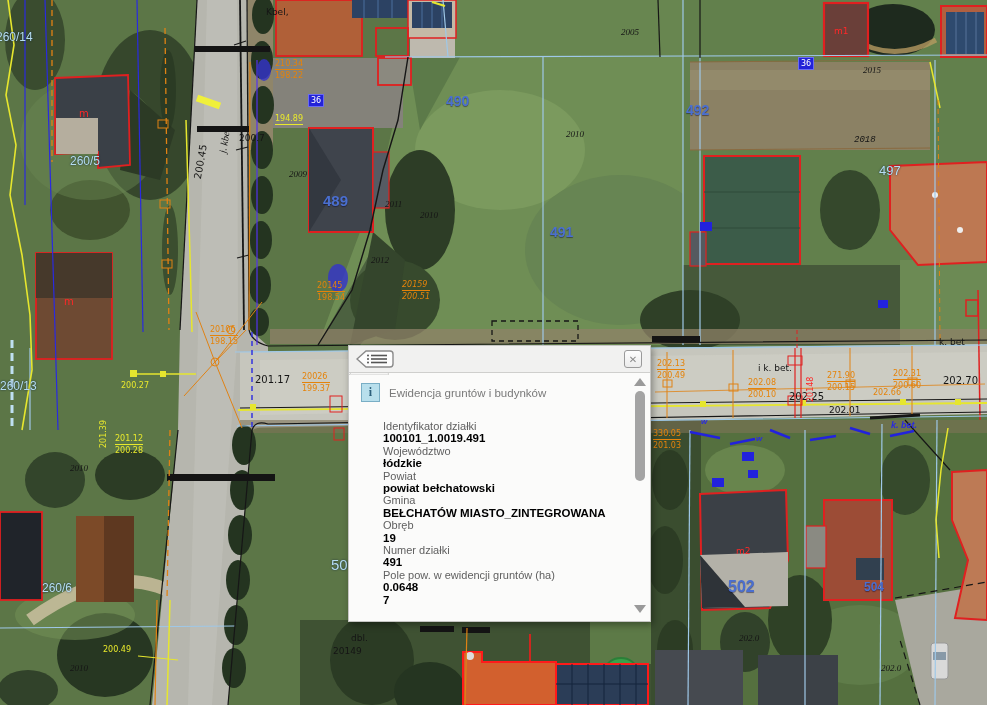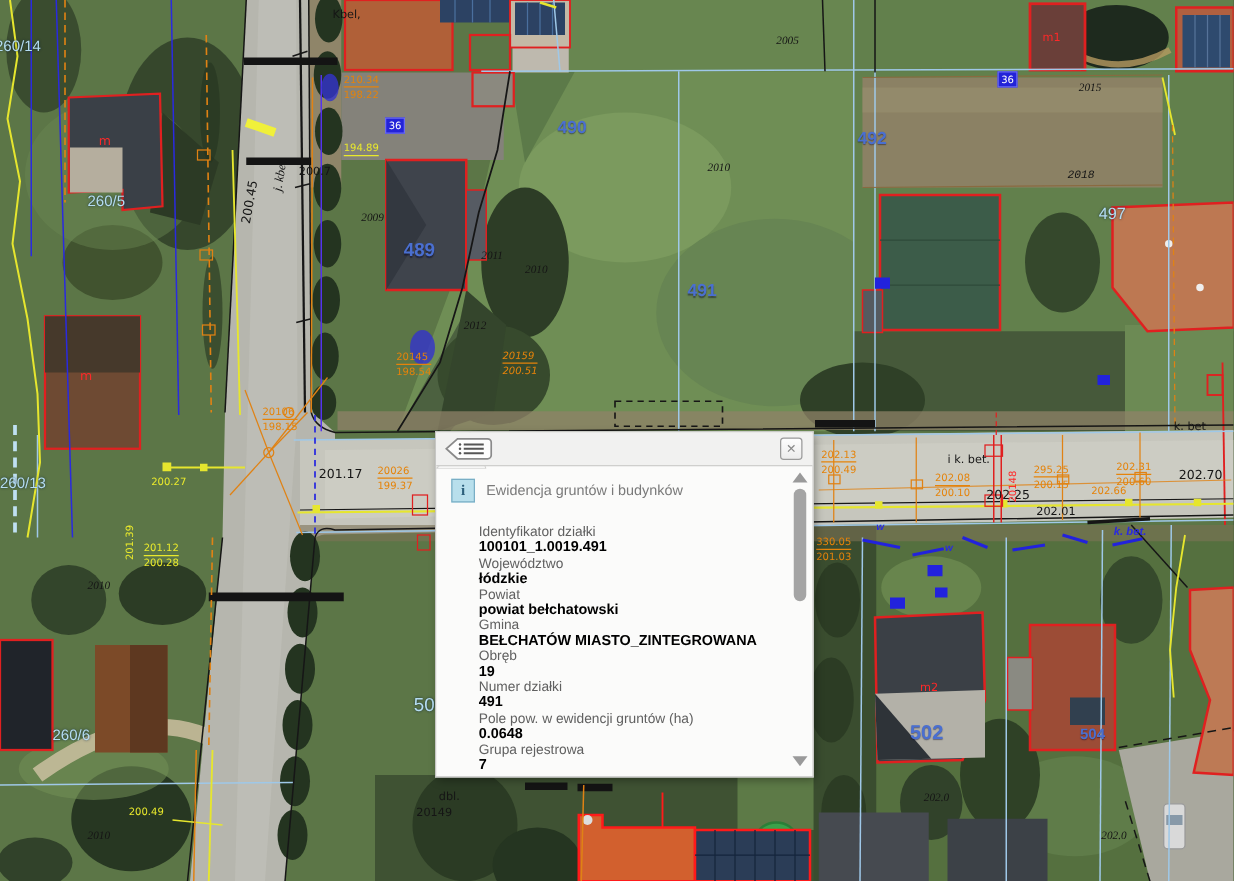--- a/index.html
+++ b/index.html
@@ -419,21 +419,21 @@
       </div>
       <div class="map-label lab-org" style="left: 657px; top: 359px;">
         <span class="pair-top">202.13</span>
         <span class="pair-bot">200.49</span>
       </div>
       <div class="map-label lab-org" style="left: 728px; top: 378px; padding-left: 20px;">
         <span class="pair-top">202.08</span>
         <span class="pair-bot">200.10</span>
       </div>
       <div class="map-label lab-org" style="left: 827px; top: 371px;">
-        <span class="pair-top">295.25</span>
+        <span class="pair-top">271.90</span>
         <span class="pair-bot">200.15</span>
       </div>
       <div class="map-label lab-org" style="left: 893px; top: 369px;">
         <span class="pair-top">202.31</span>
         <span class="pair-bot">200.60</span>
       </div>
       <div class="map-label lab-org" style="left: 653px; top: 429px;">
         <span class="pair-top">330.05</span>
         <span class="pair-bot">201.03</span>
       </div>
@@ -495,21 +495,20 @@
           <div class="f-label">Powiat</div>
           <div class="f-value">powiat bełchatowski</div>
           <div class="f-label">Gmina</div>
           <div class="f-value">BEŁCHATÓW MIASTO_ZINTEGROWANA</div>
           <div class="f-label">Obręb</div>
           <div class="f-value">19</div>
           <div class="f-label">Numer działki</div>
           <div class="f-value">491</div>
           <div class="f-label">Pole pow. w ewidencji gruntów (ha)</div>
           <div class="f-value">0.0648</div>
-          <div class="f-label">Grupa rejestrowa</div>
           <div class="f-value">7</div>
         </div>
     </div>
     <div class="scrollbar">
       <div class="sb-up"></div>
       <div class="sb-thumb"></div>
       <div class="sb-down"></div>
     </div>
   </div>
 </div>

